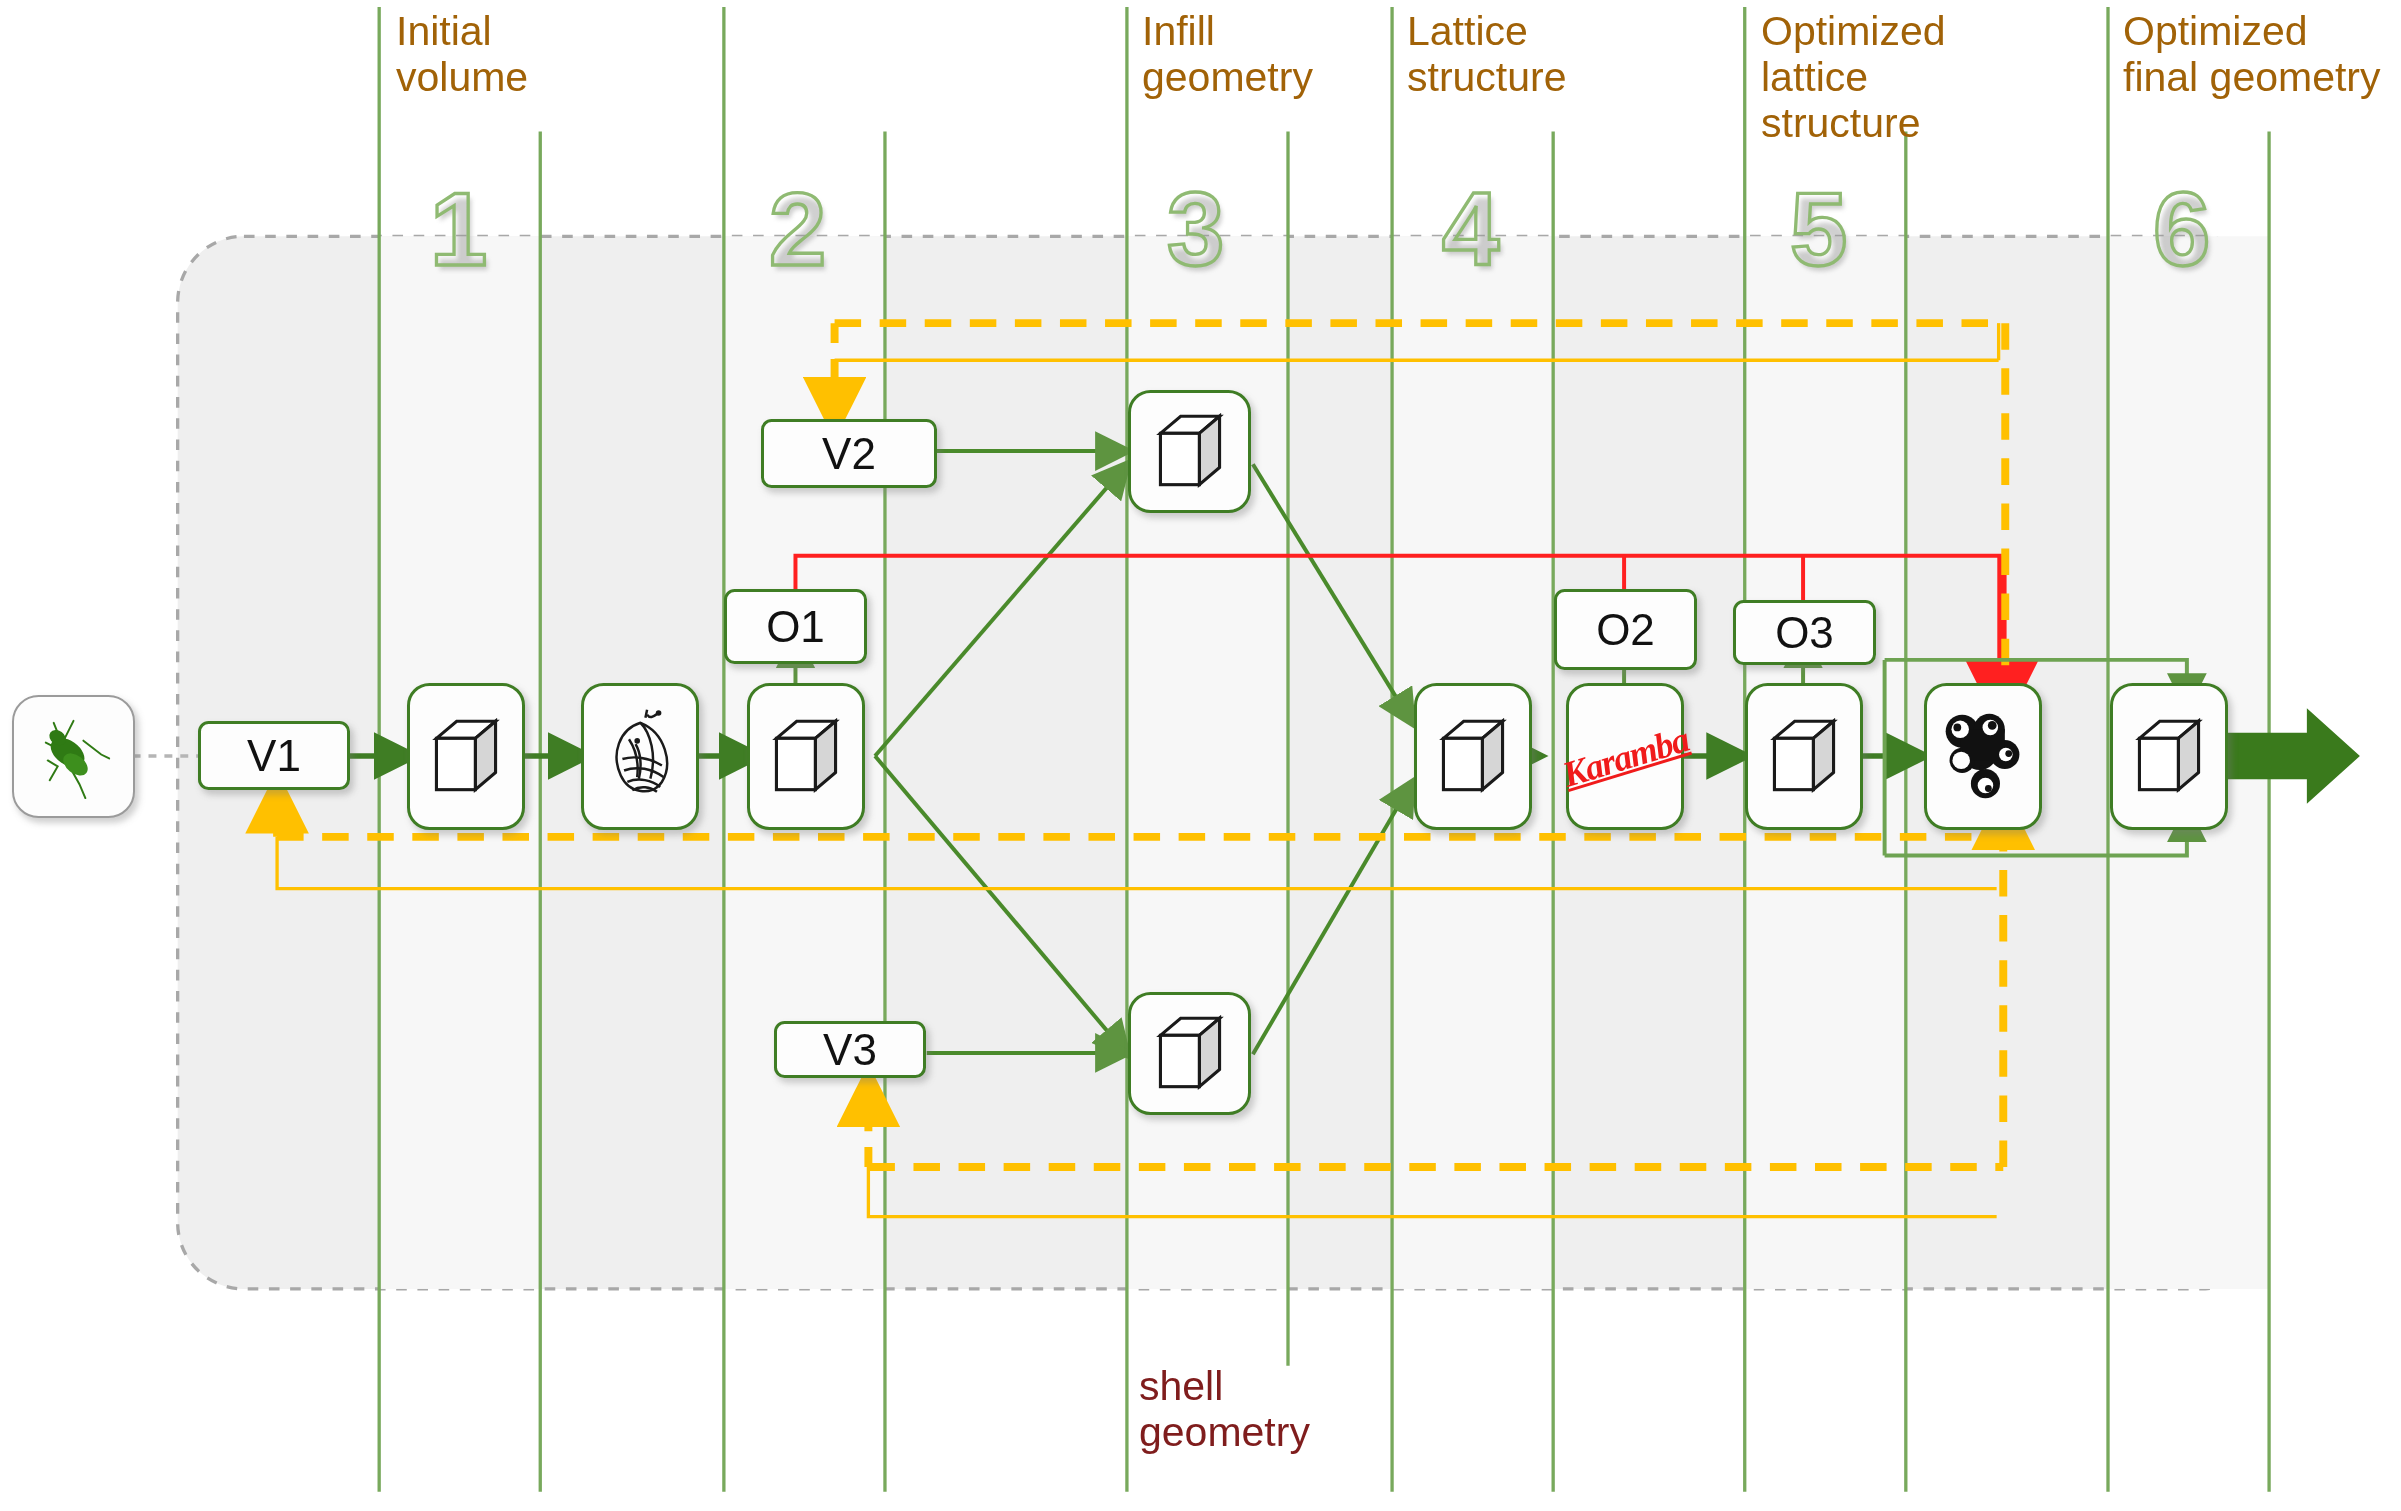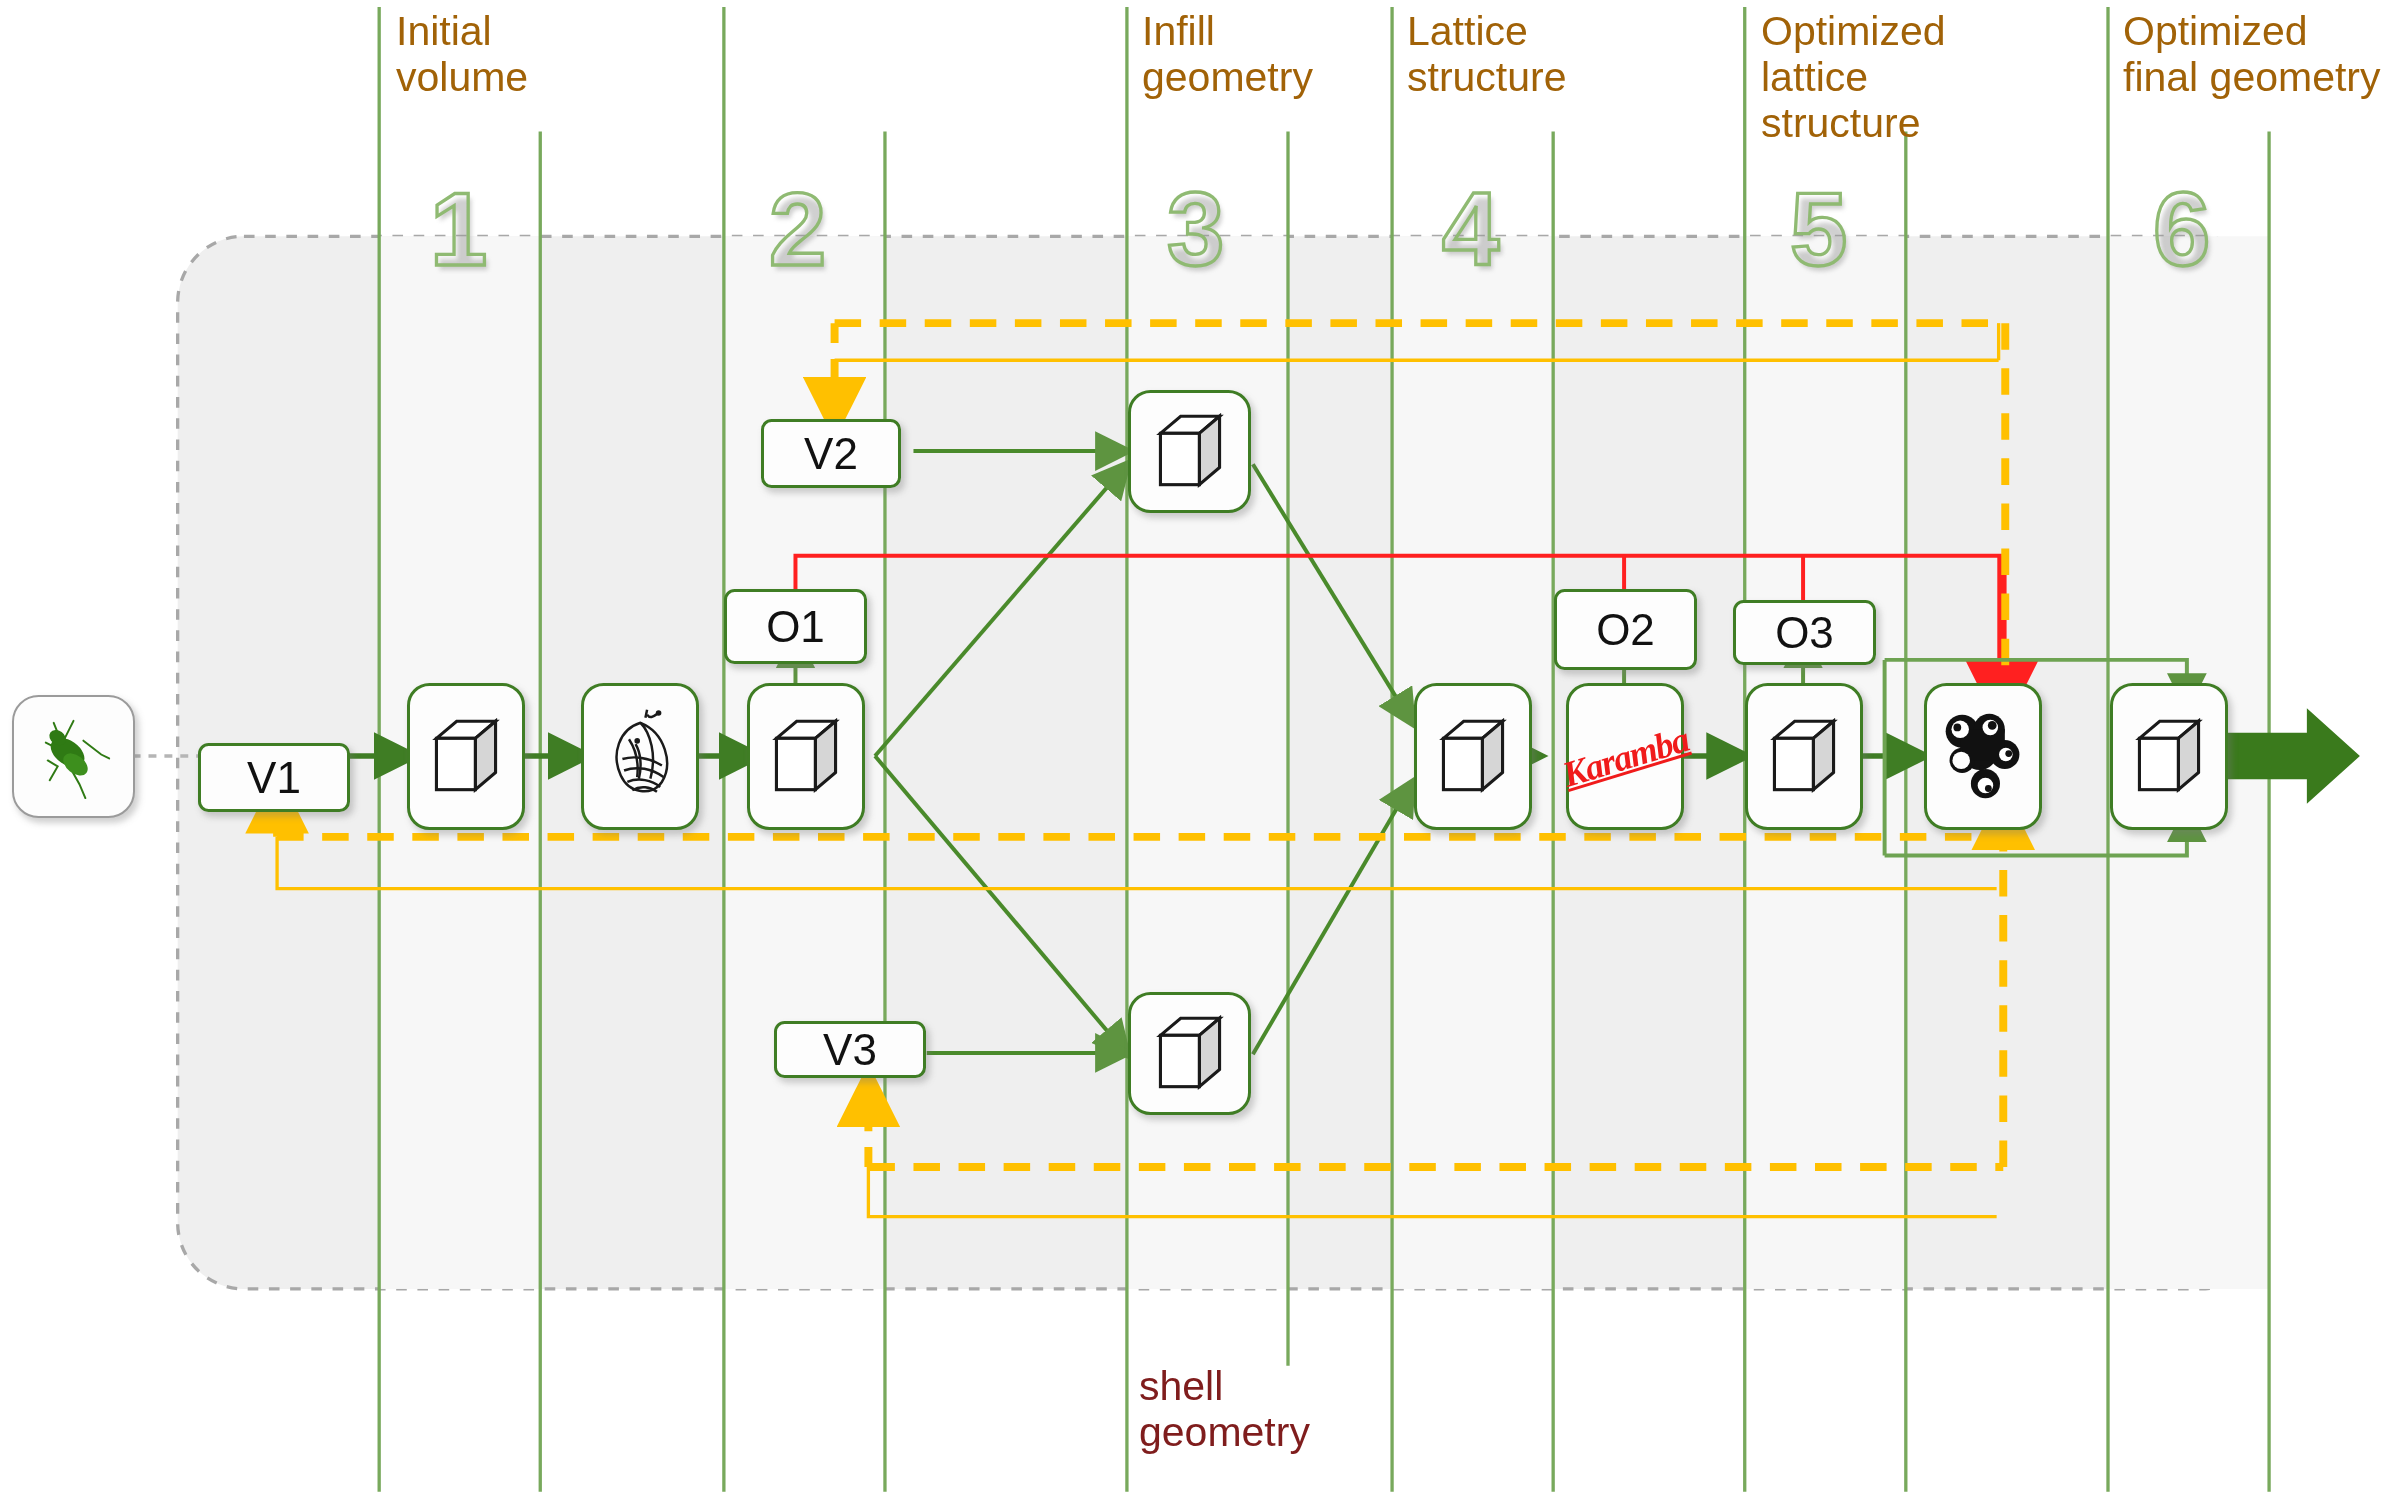--- a/index.html
+++ b/index.html
@@ -178,25 +178,25 @@
           <path d="M60,34 L78,48 L86,52"></path>
         <path d="M24,54 L34,60 L26,74"></path>
           <path d="M46,60 L56,78 L62,92"></path>
       </g>
       <ellipse cx="44" cy="46" rx="19" ry="12" fill="#2f7a14" transform="rotate(35 44 46)"></ellipse>
       <ellipse cx="34" cy="31" rx="9" ry="7" fill="#2f7a14" transform="rotate(35 34 31)"></ellipse>
       <ellipse cx="52" cy="58" rx="14" ry="9" fill="#3d8f1d" transform="rotate(38 52 58)"></ellipse>
     </svg>
   </div>
 
-  <div class="vbox" style="left:198px;top:721px;width:152px;height:69px;margin-top:22px;">
+  <div class="vbox" style="left:198px;top:721px;width:152px;height:69px;">
     <span>V1</span>
   </div>
 
-  <div class="vbox" style="left:761px;top:419px;width:140px;height:69px;">
+  <div class="vbox" style="left:761px;top:419px;width:176px;height:69px;">
     <span>V2</span>
   </div>
 
   <div class="vbox" style="left:774px;top:1021px;width:152px;height:57px;">
     <span>V3</span>
   </div>
 
   <div class="vbox" style="left:724px;top:589px;width:143px;height:75px;">
     <span>O1</span>
   </div>

